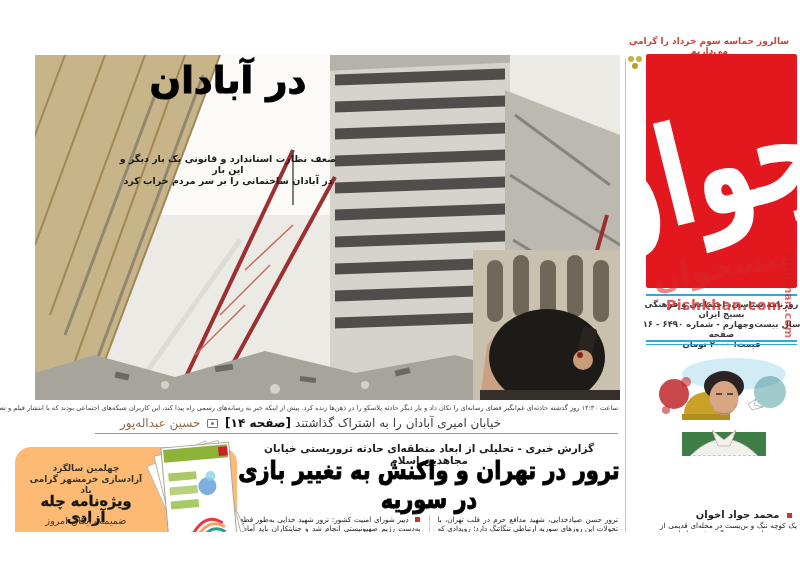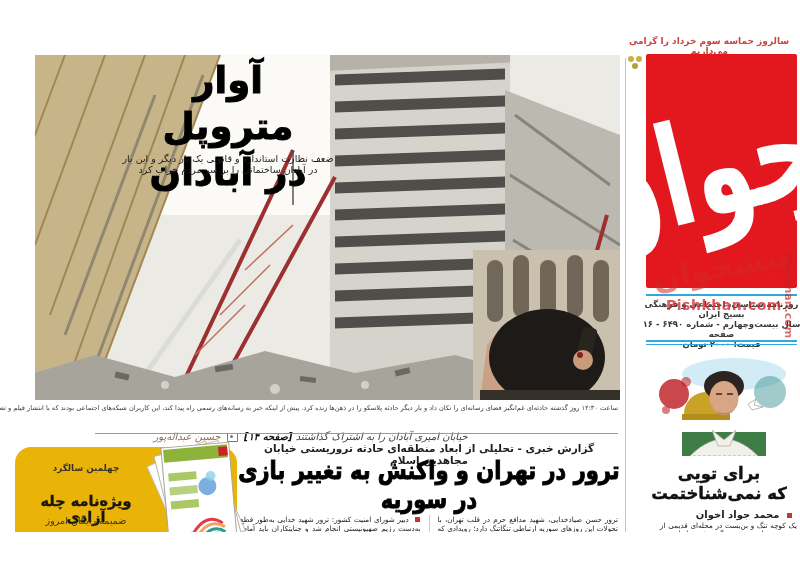--- a/index.html
+++ b/index.html
@@ -34,26 +34,26 @@
   .m-byline{left:640px;top:509px;width:158px;font-size:10px;font-weight:bold;color:#222;
             text-align:right;padding-right:6px;box-sizing:border-box;}
   .sq{display:inline-block;width:5px;height:5px;background:#c0392b;margin-left:4px;}
   .m-body{left:640px;top:522px;width:158px;font-size:7.2px;line-height:8.2px;color:#222;
           text-align:justify;margin-left:20px;}
 
   
   .photo{left:35px;top:55px;width:585px;height:345px;background:#eceae4;}
   .lead-headline{left:128px;top:58px;width:200px;text-align:center;font-size:37px;font-weight:bold;
                  color:#000;line-height:46px;-webkit-text-stroke:1px #000;letter-spacing:-1px;}
-  .lead-subhead{left:118px;top:153px;width:220px;text-align:center;font-size:9.5px;font-weight:normal;
+  .lead-subhead{left:118px;top:153px;width:220px;text-align:center;font-size:9.5px;font-weight:bold;
                 color:#1c1c1c;line-height:11px;}
 
   .caption{left:3px;top:404px;width:615px;color:#3c3c3c;}
   .cap1{font-size:6.6px;letter-spacing:-0.15px;white-space:nowrap;text-align:center;}
-  .cap2{font-size:10px;margin-top:19px;text-align:center;font-style:italic;}
+  .cap2{font-size:12px;margin-top:4px;text-align:center;}
   .pageref{font-weight:bold;color:#111;}
   .camicon{display:inline-block;width:9px;height:7px;border:1px solid #777;border-radius:1px;
            vertical-align:middle;margin:0 3px;position:relative;}
   .camicon::after{content:"";position:absolute;left:2.5px;top:1.5px;width:3px;height:3px;
            border-radius:50%;background:#777;}
   .credit{color:#8a6d52;}
 
   .hdivider{left:95px;top:433px;width:523px;height:1px;background:#9a9a9a;}
 
   
@@ -62,21 +62,21 @@
   .t-headline{left:236px;top:456px;width:386px;text-align:center;font-size:21px;font-weight:bold;
               color:#000;-webkit-text-stroke:.8px #000;letter-spacing:-0.5px;
               transform:scaleY(1.2);transform-origin:top center;}
   .t-subhead{left:240px;top:492px;width:378px;text-align:center;font-size:13.5px;font-weight:bold;
              color:#e21b22;}
   .t-cols{left:240px;top:515px;width:378px;height:53px;display:flex;gap:8px;}
   .t-col{flex:1;font-size:7.2px;line-height:9.4px;color:#222;text-align:justify;}
   .t-colsep{width:1px;background:#cfcfcf;}
 
   
-  .promo{left:15px;top:447px;width:222px;height:116px;background:#eab308;border-radius:16px;}
+  .promo{left:15px;top:447px;width:222px;height:116px;background:#fdba74;border-radius:16px;}
   .p-anniv{position:absolute;left:10px;top:16px;width:122px;text-align:center;font-size:8.8px;
            font-weight:bold;color:#33332b;line-height:11px;direction:rtl;}
   .p-title{position:absolute;left:4px;top:46px;width:134px;text-align:center;font-size:14.5px;
            font-weight:bold;color:#171712;-webkit-text-stroke:.3px #171712;}
   .p-sub1{position:absolute;left:10px;top:68px;width:122px;text-align:center;font-size:9.6px;
           color:#33332b;}
   .p-sub2{position:absolute;left:10px;top:84px;width:122px;text-align:center;font-size:14px;
           font-weight:bold;color:#22221c;}
   .p-mags{position:absolute;left:128px;top:-12px;width:112px;height:136px;}
 
@@ -127,24 +127,20 @@
       <ellipse cx="72" cy="46" rx="14.5" ry="17" fill="#d8a585"></ellipse>
       <path d="M58 50 a14.5 17 0 0 0 28 0 l-4 8 a14 10 0 0 1 -20 0 z" fill="#8d6b55" opacity="0.55"></path>
       <line x1="64" y1="42" x2="70" y2="42" stroke="#3a2e26" stroke-width="1.6"></line>
       <line x1="75" y1="42" x2="81" y2="42" stroke="#3a2e26" stroke-width="1.6"></line>
       <rect x="30" y="80" width="84" height="24" fill="#3e7d45"></rect>
       <path d="M38 104 q34 -34 68 0 z" fill="#f2f0ea" stroke="#a8a49a" stroke-width="1" stroke-dasharray="3 2"></path>
       <path d="M60 78 l12 10 l12 -10 l-6 16 h-12 z" fill="#f2f0ea" stroke="#b5b1a6" stroke-width="0.8"></path>
     </svg>
   </div>
 
-  <div class="abs m-headline">
-    <span>برای تویی</span><br>
-    <span>که نمی‌شناختمت</span>
-  </div>
   <div class="abs m-byline">
     <span class="sq"></span>
     <span>محمد جواد اخوان</span>
   </div>
   <div class="abs m-body">در پیچ یک کوچه تنگ و بن‌بست در محله‌ای قدیمی از تهران، خودروی پرایدی سفید رنگ هدف تیراندازی دو نفر موتورسوار قرار گرفت. راننده را که احتمالاً در اثر اصابت آن گلوله‌های داغ در همان دقایق نخست جان به جان‌آفرین تسلیم کرده بود، همسایه‌ها نمی‌شناختند</div>
 
   <div class="abs photo">
     <svg width="585" height="345" viewBox="0 0 585 345" xmlns="http://www.w3.org/2000/svg">
       <rect width="585" height="345" fill="#eceae4"></rect>
 
@@ -224,21 +220,20 @@
       <polygon points="452,290 470,268 470,345 445,345" fill="#caa184"></polygon>
       <ellipse cx="512" cy="302" rx="58" ry="48" fill="#1d1a17"></ellipse>
       <rect x="543" y="272" width="15" height="42" rx="4" fill="#2a241f" transform="rotate(14 550 293)"></rect>
       <circle cx="548" cy="305" r="10" fill="#c99b78"></circle>
       <circle cx="545" cy="300" r="3" fill="#8a1f1f"></circle>
       <rect x="445" y="335" width="140" height="10" fill="#35302a"></rect>
     </svg>
   </div>
 
   <div class="abs lead-headline">
-    <div>آوار متروپل</div>
     <div>در آبادان</div>
   </div>
   <div class="abs lead-subhead">
     <div>ضعف نظارت استاندارد و قانونی یک بار دیگر و این بار</div>
     <div>در آبادان ساختمانی را بر سر مردم خراب کرد</div>
   </div>
 
   <div class="abs caption">
     <div class="cap1">ساعت ۱۲:۳۰ روز گذشته حادثه‌ای غم‌انگیز فضای رسانه‌ای را تکان داد و بار دیگر حادثه پلاسکو را در ذهن‌ها زنده کرد. پیش از اینکه خبر به رسانه‌های رسمی راه پیدا کند، این کاربران شبکه‌های اجتماعی بودند که با انتشار فیلم و تصاویر، خبر ریزش ساختمان ۱۰طبقه متروپل</div>
     <div class="cap2">
@@ -259,20 +254,21 @@
     <div class="t-col">
       <span class="sq"></span>
       <span>دبیر شورای امنیت کشور: ترور شهید خدایی به‌طور قطع به‌دست رژیم صهیونیستی انجام شد و جنایتکاران باید آماده سیلی سخت ایران باشند؛ چون انتقام مایه‌گونه‌ای خواهد بود که از اقدام خود پشیمان می‌شوند. شهید خدایی در صحنه دفاع از حرمین مجاهدت‌های فراوانی داشت و خبر شهادت ایشان بسیار تأثرانگیز بود</span>
       <span class="pageref">[صفحات ۳ و ۱۵]</span>
     </div>
   </div>
 
   <div class="abs promo">
     <div class="p-anniv">
       <div>چهلمین سالگرد</div>
+      <div>آزادسازی خرمشهر گرامی باد</div>
     </div>
     <div class="p-title">ویژه‌نامه چله آزادی</div>
     <div class="p-sub1">ضمیمه رایگان امروز</div>
     <div class="p-sub2">از کیوسک‌ها بخواهید</div>
     <div class="p-mags">
       <svg width="112" height="136" viewBox="0 0 112 136" xmlns="http://www.w3.org/2000/svg">
         <g transform="rotate(-24 56 70)">
           <rect x="24" y="14" width="64" height="98" fill="#ffffff" stroke="#c0bcae" stroke-width="1"></rect>
         </g>
         <g transform="rotate(-14 56 70)">

